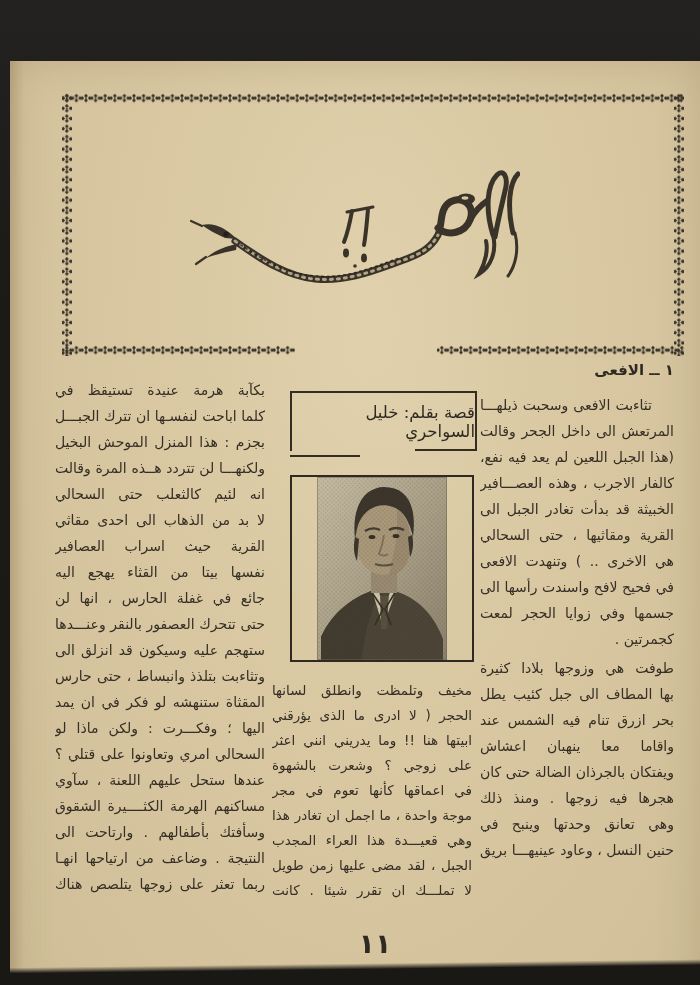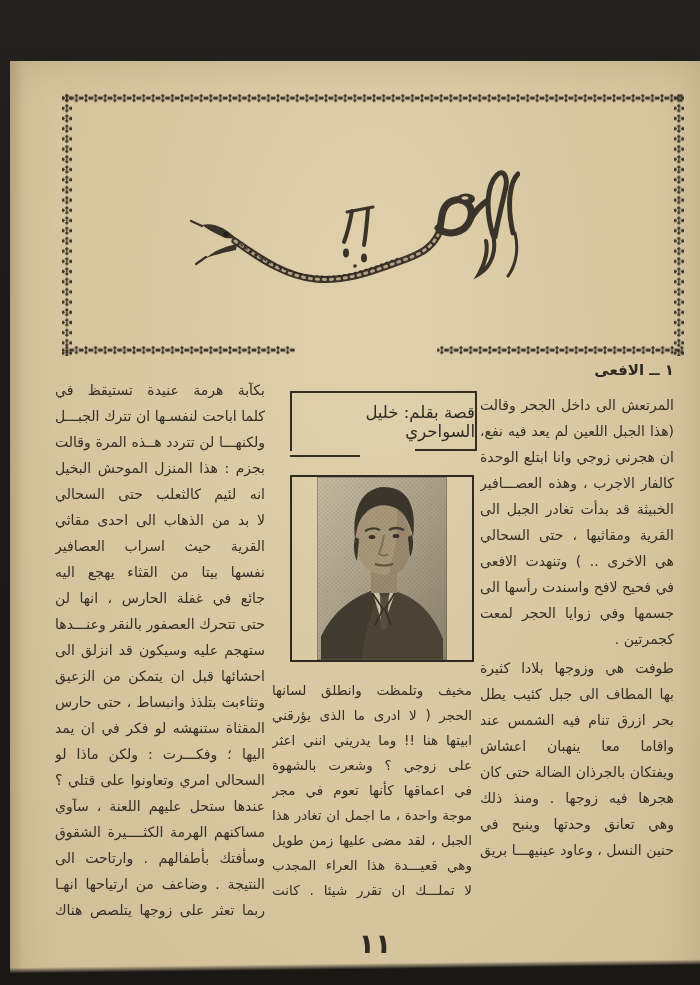--- a/index.html
+++ b/index.html
@@ -178,23 +178,23 @@
           <path d="M318,86 C322,102 316,118 304,125 C311,113 313,100 311,92" stroke-width="4"></path>
           <path d="M340,84 C344,100 341,116 333,127" stroke-width="3"></path>
         </g>
       </svg>
     </div>
 
     <div class="textflow col-right">
       <div class="section-header">١ ــ الافعى</div>
       <div>
           <div class="para">
+            <div class="tline indent">تثاءبت الافعى وسحبت ذيلهـــا</div>
             <div class="tline">المرتعش الى داخل الجحر وقالت لنفسها</div>
             <div class="tline">(هذا الجبل اللعين لم يعد فيه نفع، منذ</div>
-            <div class="tline">ان هجرني زوجي وانا ابتلع الوحدة</div>
             <div class="tline">كالفار الاجرب ، وهذه العصـــافير</div>
             <div class="tline">الخبيثة قد بدأت تغادر الجبل الى كروم</div>
             <div class="tline">القرية ومقاثيها ، حتى السحالي راحت</div>
             <div class="tline">هي الاخرى .. ) وتنهدت الافعى</div>
             <div class="tline">في فحيح لافح واسندت رأسها الى ثنيات</div>
             <div class="tline">جسمها وفي زوايا الحجر لمعت عيناها</div>
             <div class="tline endline">كجمرتين .</div>
           </div>
           <div class="para">
             <div class="tline">طوفت هي وزوجها بلادا كثيرة وانتهى</div>
@@ -264,42 +264,41 @@
 
     <div class="textflow col-mid">
       <div>
           <div class="para">
             <div class="tline">مخيف وتلمظت وانطلق لسانها يلحس</div>
             <div class="tline">الحجر ( لا ادرى ما الذى يؤرقني</div>
             <div class="tline">ابيتها هنا !! وما يدريني انني اعثر</div>
             <div class="tline">على زوجي ؟ وشعرت بالشهوة تنزلق</div>
             <div class="tline">في اعماقها كأنها تعوم في مجر ساخن له</div>
             <div class="tline">موجة واحدة ، ما اجمل ان تغادر هذا</div>
+            <div class="tline">وهي قعيـــدة هذا العراء المجدب</div>
             <div class="tline">الجبل ، لقد مضى عليها زمن طويل</div>
-            <div class="tline">وهي قعيـــدة هذا العراء المجدب</div>
             <div class="tline">لا تملـــك ان تقرر شيئا . كانت تشعر</div>
           </div>
         </div>
     </div>
 
     <div class="textflow col-left">
       <div>
           <div class="para">
             <div class="tline">بكآبة هرمة عنيدة تستيقظ في اعماقها</div>
             <div class="tline">كلما اباحت لنفسـها ان تترك الجبـــل</div>
+            <div class="tline">بجزم : هذا المنزل الموحش البخيل</div>
             <div class="tline">ولكنهـــا لن تتردد هــذه المرة وقالت</div>
-            <div class="tline">بجزم : هذا المنزل الموحش البخيل</div>
             <div class="tline">انه لئيم كالثعلب حتى السحالي هجرته ،</div>
             <div class="tline">لا بد من الذهاب الى احدى مقاثي</div>
             <div class="tline">القرية حيث اسراب العصافير وتصورت</div>
             <div class="tline">نفسها بيتا من القثاء يهجع اليه عصفور</div>
             <div class="tline">جائع في غفلة الحارس ، انها لن تتحرك</div>
             <div class="tline">حتى تتحرك العصفور بالنقر وعنـــدها</div>
             <div class="tline">ستهجم عليه وسيكون قد انزلق الى</div>
-            <div class="tline">احشائها قبل ان يتمكن من الزعيق</div>
             <div class="tline">وتثاءبت بتلذذ وانبساط ، حتى حارس</div>
             <div class="tline">المقثاة ستنهشه لو فكر في ان يمد يده</div>
             <div class="tline">اليها ؛ وفكـــرت : ولكن ماذا لو</div>
             <div class="tline">السحالي امري وتعاونوا على قتلي ؟</div>
             <div class="tline">عندها ستحل عليهم اللعنة ، سآوي الى</div>
             <div class="tline">مساكنهم الهرمة الكثــــيرة الشقوق</div>
             <div class="tline">وسأفتك بأطفالهم . وارتاحت الى هذه</div>
             <div class="tline">النتيجة . وضاعف من ارتياحها انهـا</div>
             <div class="tline">ربما تعثر على زوجها يتلصص هناك</div>
           </div>

